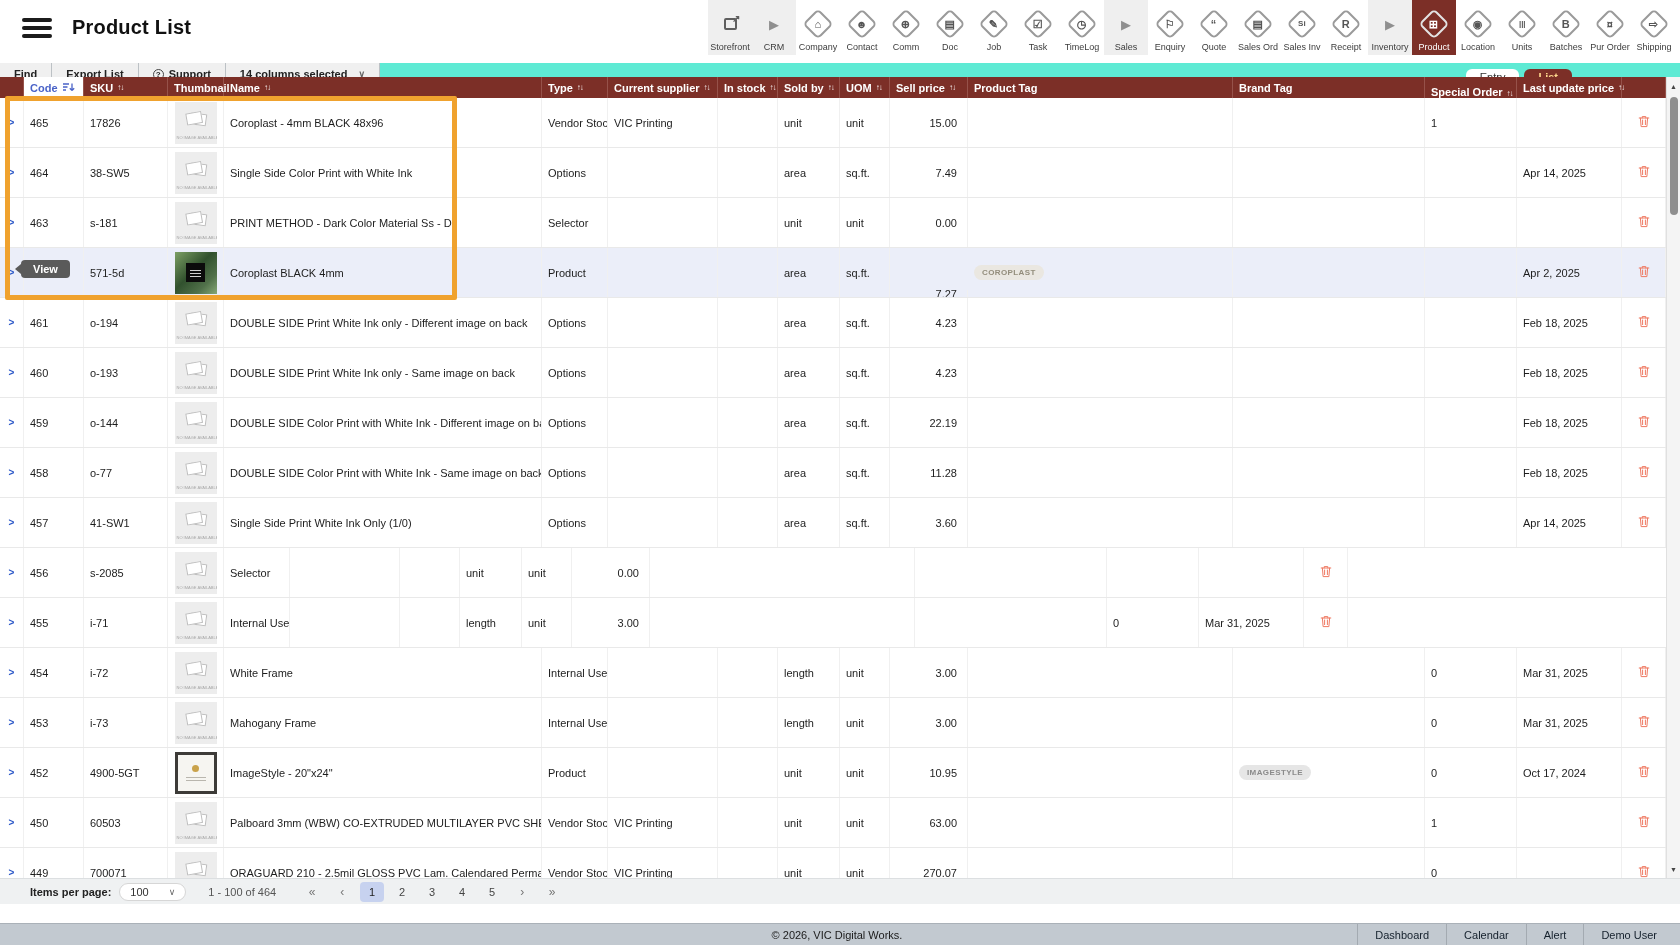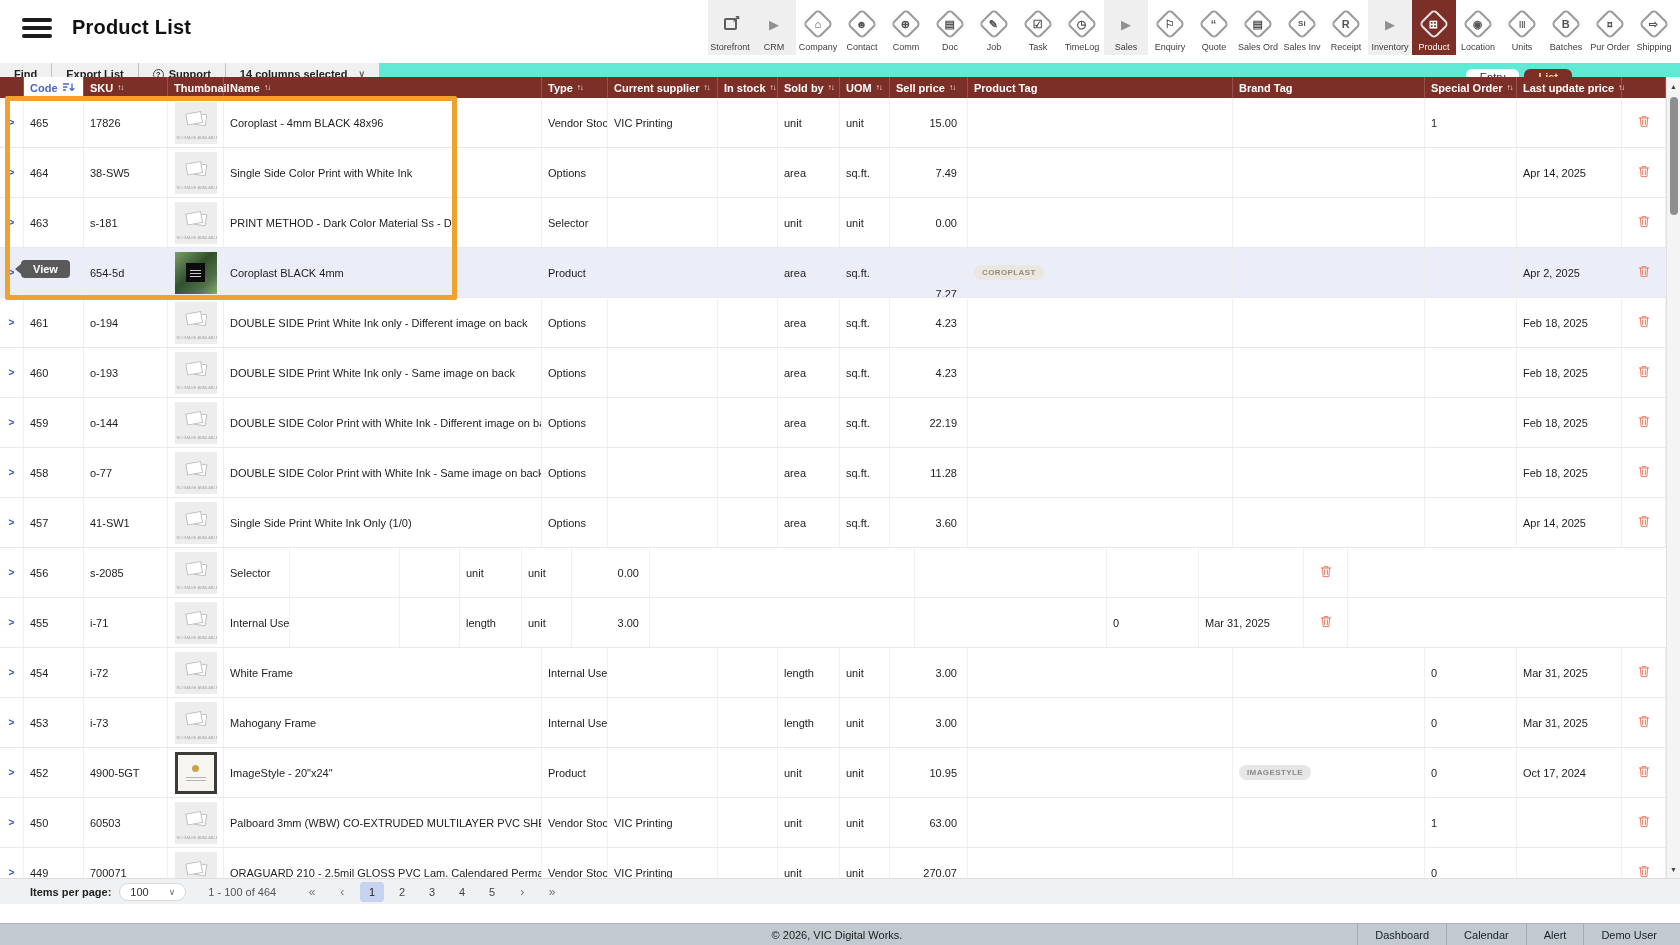--- a/index.html
+++ b/index.html
@@ -391,21 +391,21 @@
         <div class="hcell" style="width: 78px;">
           <span>Sell price</span>
           <span class="sort">↑↓</span>
         </div>
         <div class="hcell" style="width: 265px;">
           <span>Product Tag</span>
         </div>
         <div class="hcell" style="width: 192px;">
           <span>Brand Tag</span>
         </div>
-        <div class="hcell" style="width: 92px;">
+        <div class="hcell" style="width: 92px; align-items: flex-end;">
           <span>Special Order</span>
           <span class="sort">↑↓</span>
         </div>
         <div class="hcell" style="width: 105px;">
           <span>Last update price</span>
           <span class="sort">↑↓</span>
         </div>
         <div class="hcell" style="width: 44px;"></div>
       </div>
     <div class="tbody" id="tbody">
@@ -497,21 +497,21 @@
             <button class="del-btn"><svg width="12" height="13" viewBox="0 0 12 13">
                 <path d="M1.2 3h9.6M4.2 3V1.6h3.6V3M2.4 3l.7 8.6h5.8l.7-8.6M4.6 5v4.6M7.4 5v4.6" stroke="#ef7a63" stroke-width="1" fill="none" stroke-linecap="round"></path>
               </svg></button>
           </div>
         </div>
         <div class="row selected">
           <div class="cell center" style="width: 24px;">
             <span class="rchev">&gt;</span>
           </div>
           <div class="cell " style="width: 60px;">462</div>
-          <div class="cell " style="width: 84px;">654-5d</div>
+          <div class="cell " style="width: 84px;">571-5d</div>
           <div class="cell center" style="width: 56px;">
             <div class="thumb photo-coroplast">
               <span class="sign"></span>
             </div>
           </div>
           <div class="cell " style="width: 318px;">Coroplast BLACK 4mm</div>
           <div class="cell " style="width: 66px;">Product</div>
           <div class="cell " style="width: 110px;"></div>
           <div class="cell " style="width: 60px;"></div>
           <div class="cell " style="width: 62px;">area</div>

